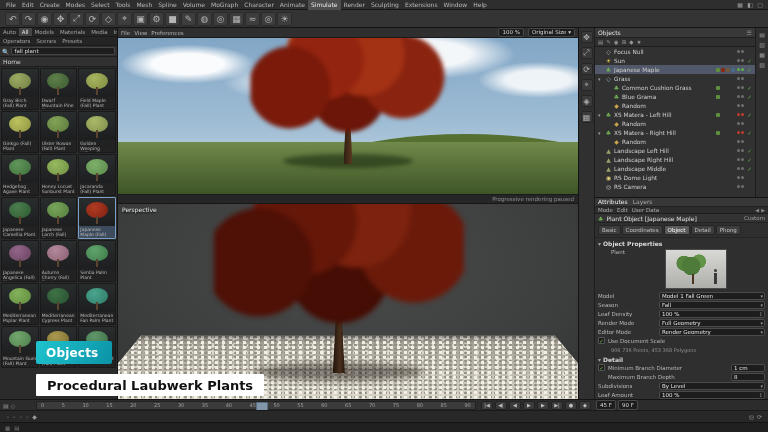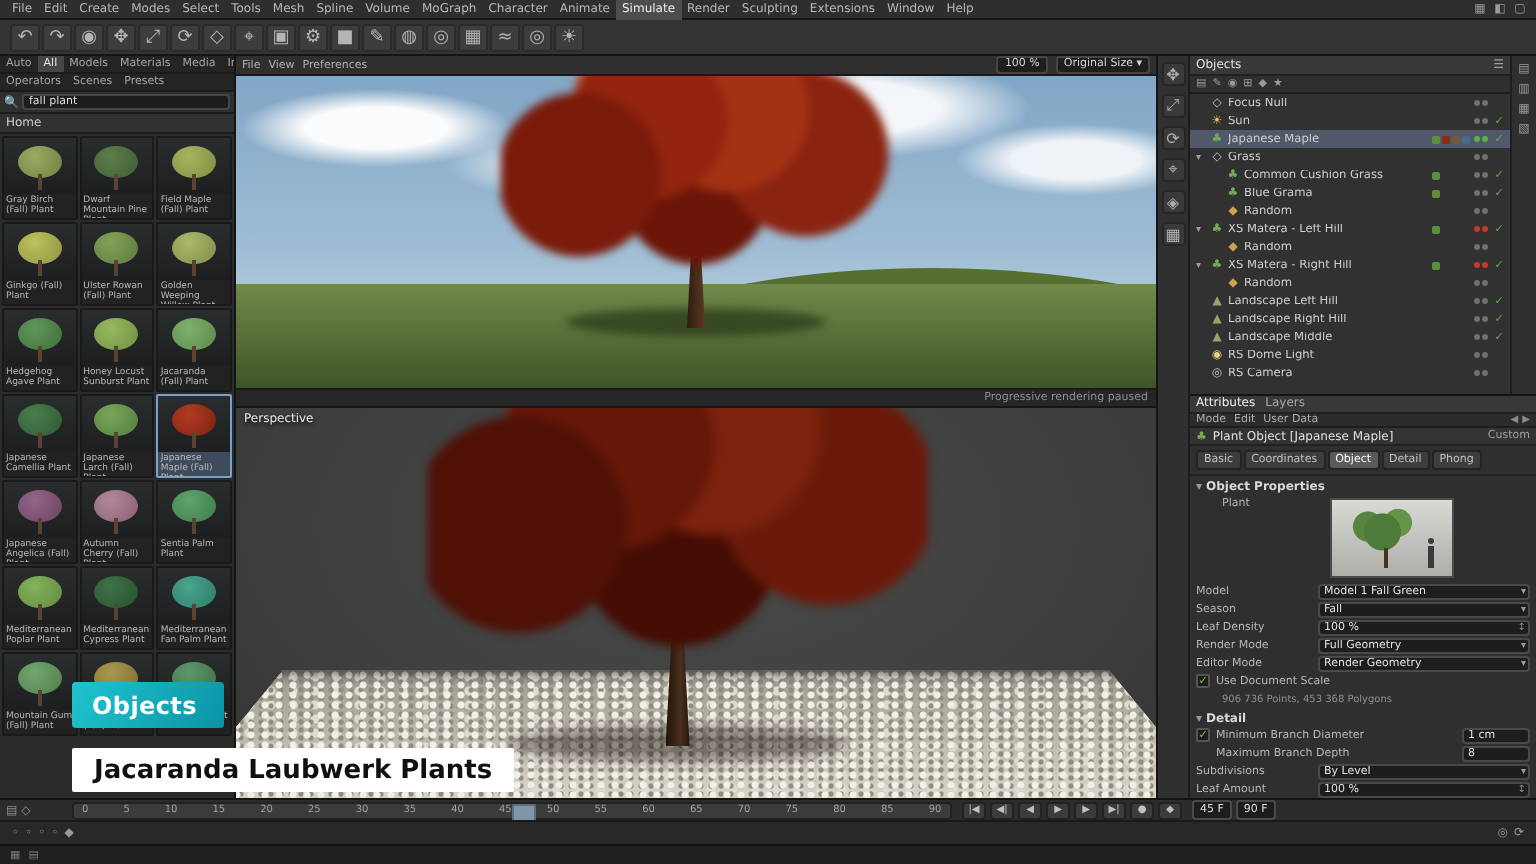--- a/index.html
+++ b/index.html
@@ -982,13 +982,13 @@
     </div>
 </div>
 
 <div class="status-row">
 
 <span class="sicon">▦</span>
     <span class="sicon">▤</span>
   </div>
 
 <div class="badge">Objects</div>
-<div class="otitle">Jacaranda Laubwerk Plants</div>
+<div class="otitle">Procedural Laubwerk Plants</div>
 
 </body></html>

